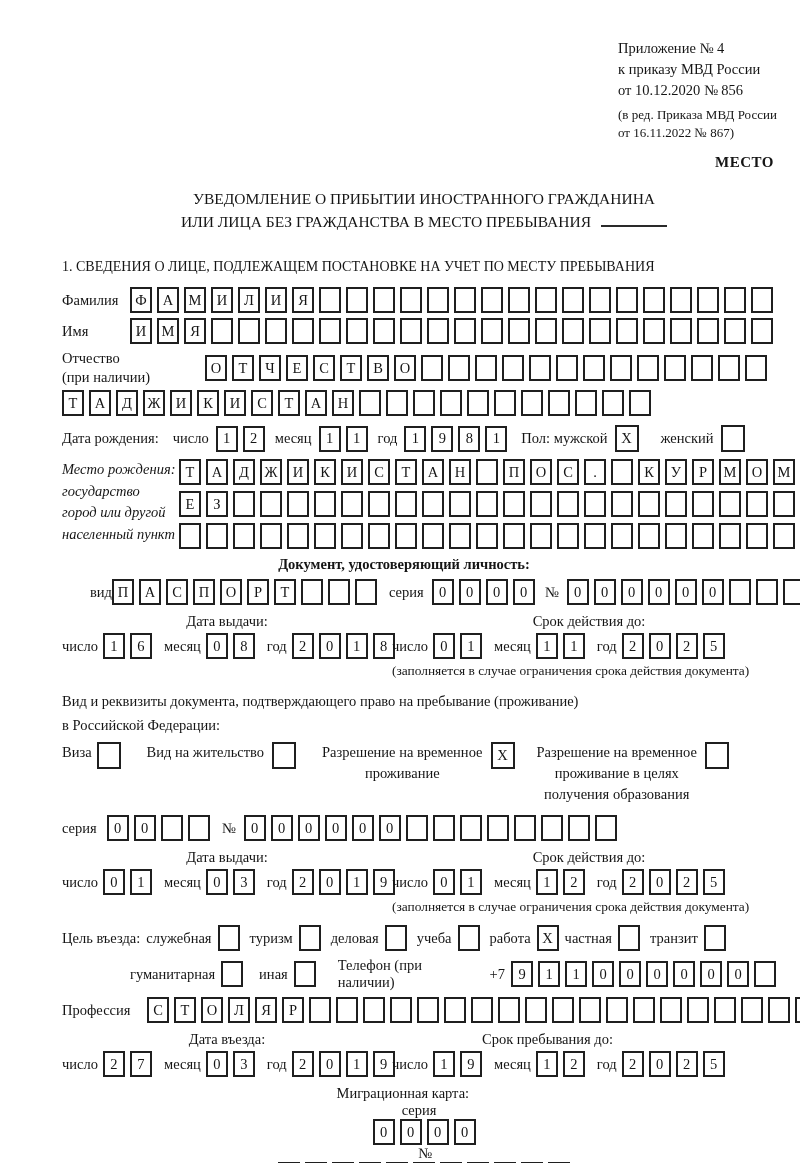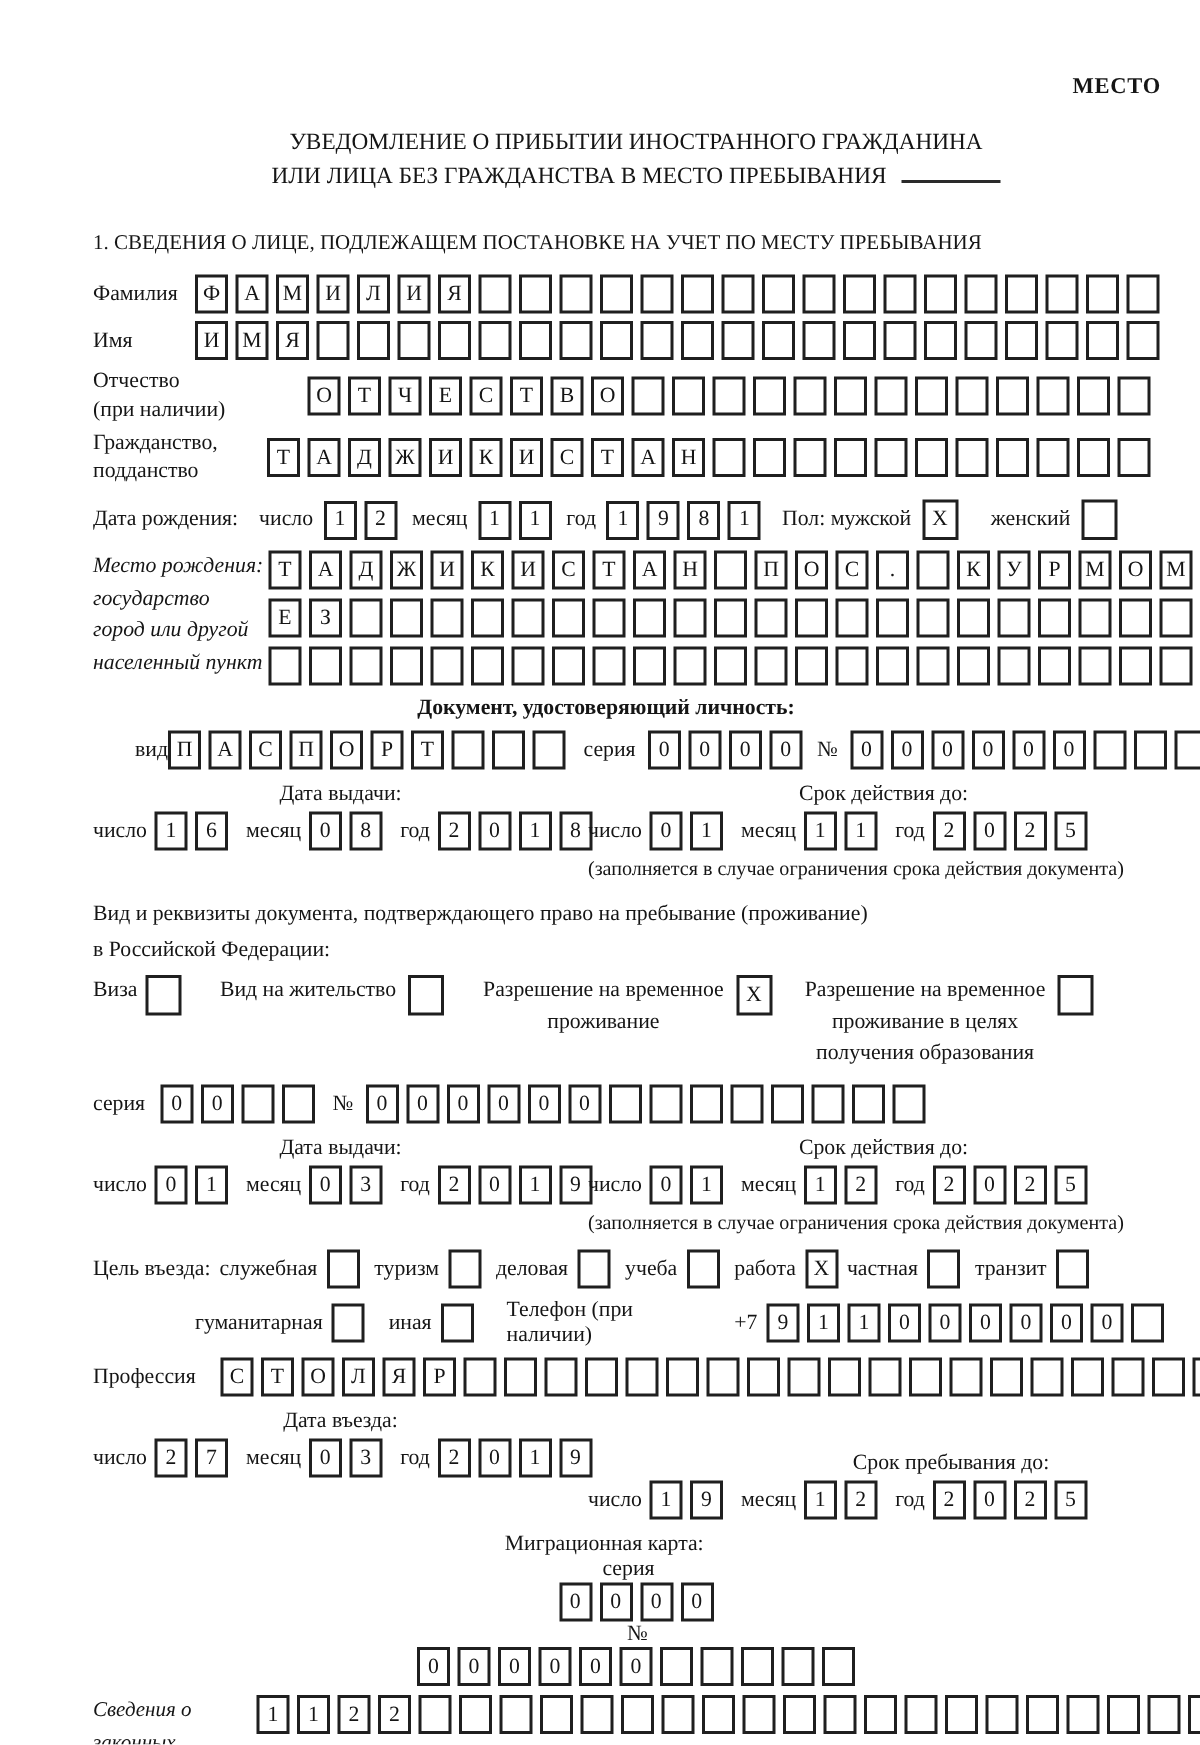--- a/index.html
+++ b/index.html
@@ -75,20 +75,29 @@
   .purpose .cells { margin-right: 10px; }
 
   .mt14 { margin-top: 14px; }
   .nowrap { white-space: nowrap; }
 </style>
 </head>
 <body>
 
 <div class="page">
 
+  <div class="ref">
+    <div>Приложение № 4</div>
+    <div>к приказу МВД России</div>
+    <div>от 10.12.2020 № 856</div>
+    <div class="sub">
+      <div>(в ред. Приказа МВД России</div>
+      <div>от 16.11.2022 № 867)</div>
+    </div>
+  </div>
   <div class="forma">МЕСТО</div>
 
   <div class="title">
     <div>УВЕДОМЛЕНИЕ О ПРИБЫТИИ ИНОСТРАННОГО ГРАЖДАНИНА</div>
     <div><span>ИЛИ ЛИЦА БЕЗ ГРАЖДАНСТВА В МЕСТО ПРЕБЫВАНИЯ</span><span class="blank-line"></span></div>
   </div>
 
   <div class="sec-heading">1. СВЕДЕНИЯ О ЛИЦЕ, ПОДЛЕЖАЩЕМ ПОСТАНОВКЕ НА УЧЕТ ПО МЕСТУ ПРЕБЫВАНИЯ</div>
 
   <div class="row">
@@ -175,24 +184,20 @@
         <span class="cell"></span>
         <span class="cell"></span>
         <span class="cell"></span>
         <span class="cell"></span>
         <span class="cell"></span>
         <span class="cell"></span>
       </span>
   </div>
 
   <div class="row row-mid" style="margin-bottom:3px;">
-    <span class="two-line-lbl" style="width:116px;">
-      <span>Гражданство,</span><br>
-      <span>подданство</span>
-    </span>
     <span class="cells">
         <span class="cell">Т</span>
         <span class="cell">А</span>
         <span class="cell">Д</span>
         <span class="cell">Ж</span>
         <span class="cell">И</span>
         <span class="cell">К</span>
         <span class="cell">И</span>
         <span class="cell">С</span>
         <span class="cell">Т</span>
@@ -629,21 +634,21 @@
         <span class="t">год</span>
         <span class="cells">
             <span class="cell">2</span>
             <span class="cell">0</span>
             <span class="cell">1</span>
             <span class="cell">9</span>
           </span>
       </div>
     </div>
     <div class="dgroup right">
-      <div class="dtitle" style="text-align:center; padding-left:90px;margin-top:28px;">Срок пребывания до:</div>
+      <div class="dtitle" style="text-align:left; padding-left:90px;">Срок пребывания до:</div>
       <div class="dline">
         <span class="t">число</span>
         <span class="cells">
             <span class="cell">1</span>
             <span class="cell">9</span>
           </span>
         <span class="t">месяц</span>
         <span class="cells">
             <span class="cell">1</span>
             <span class="cell">2</span>

